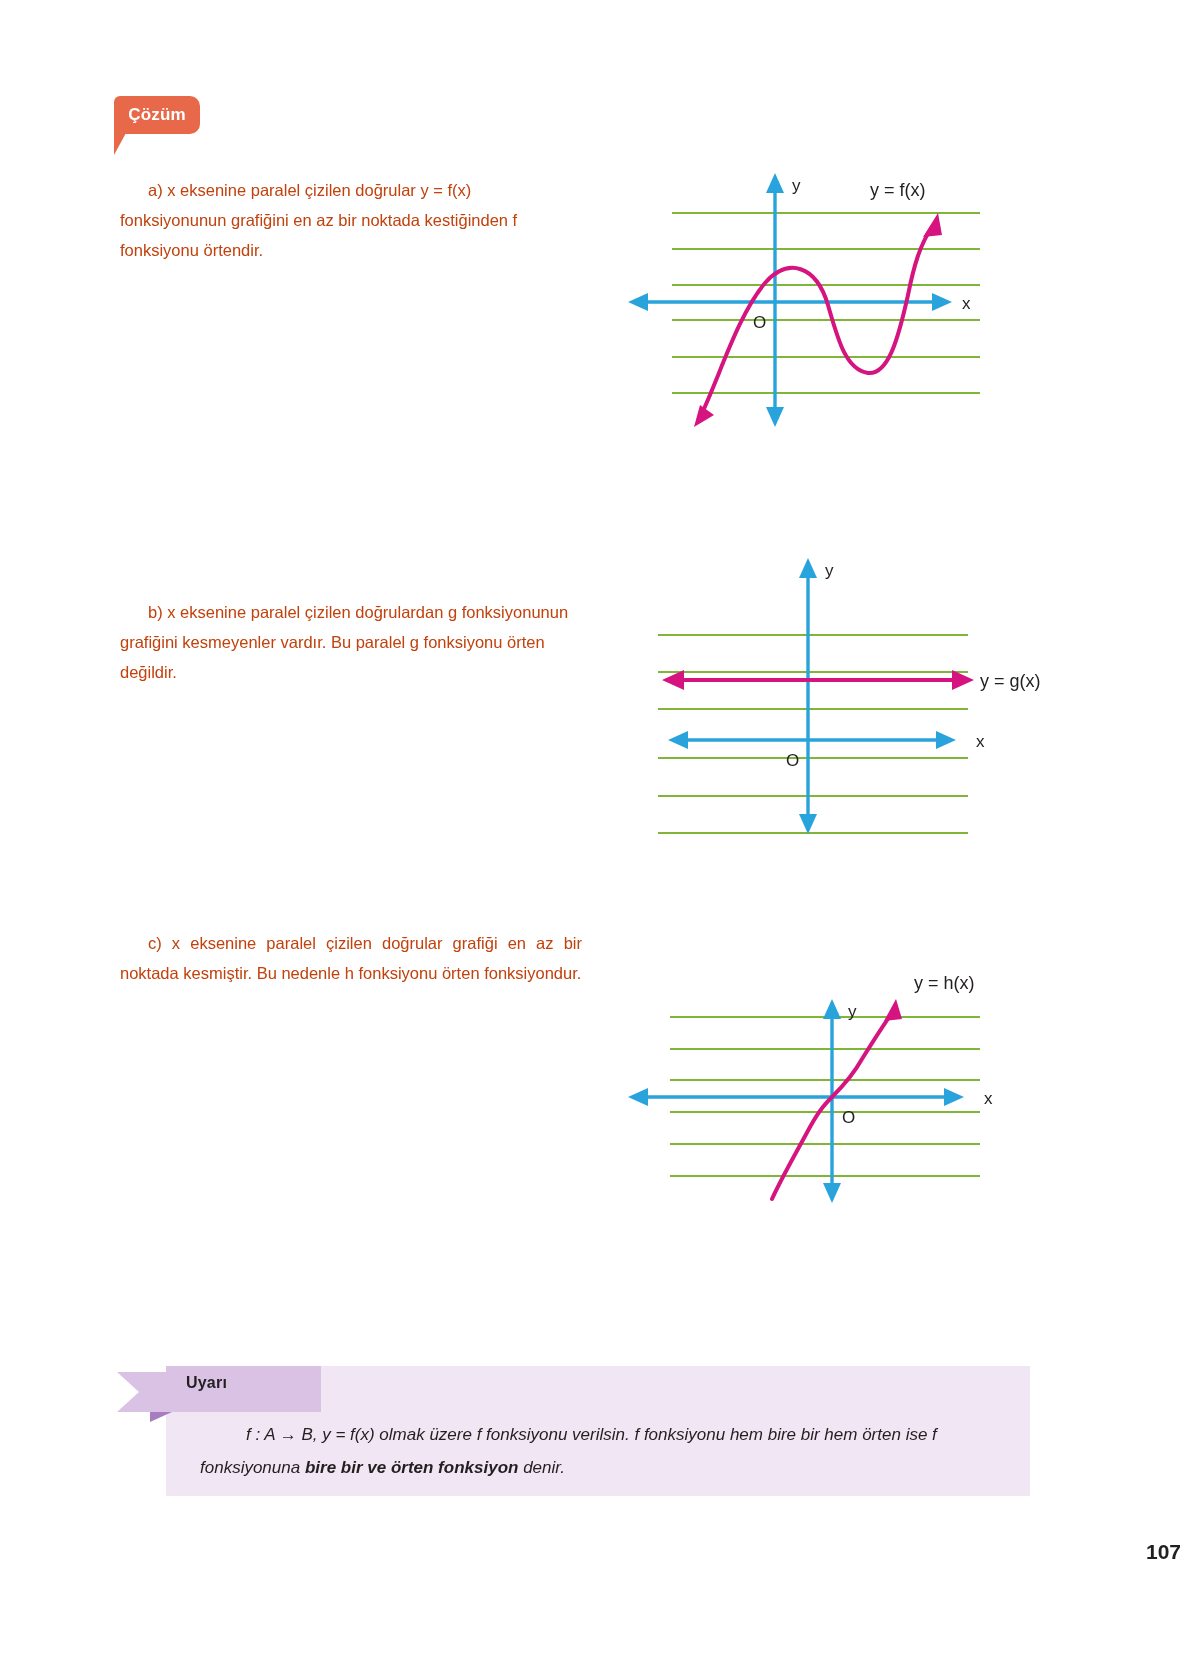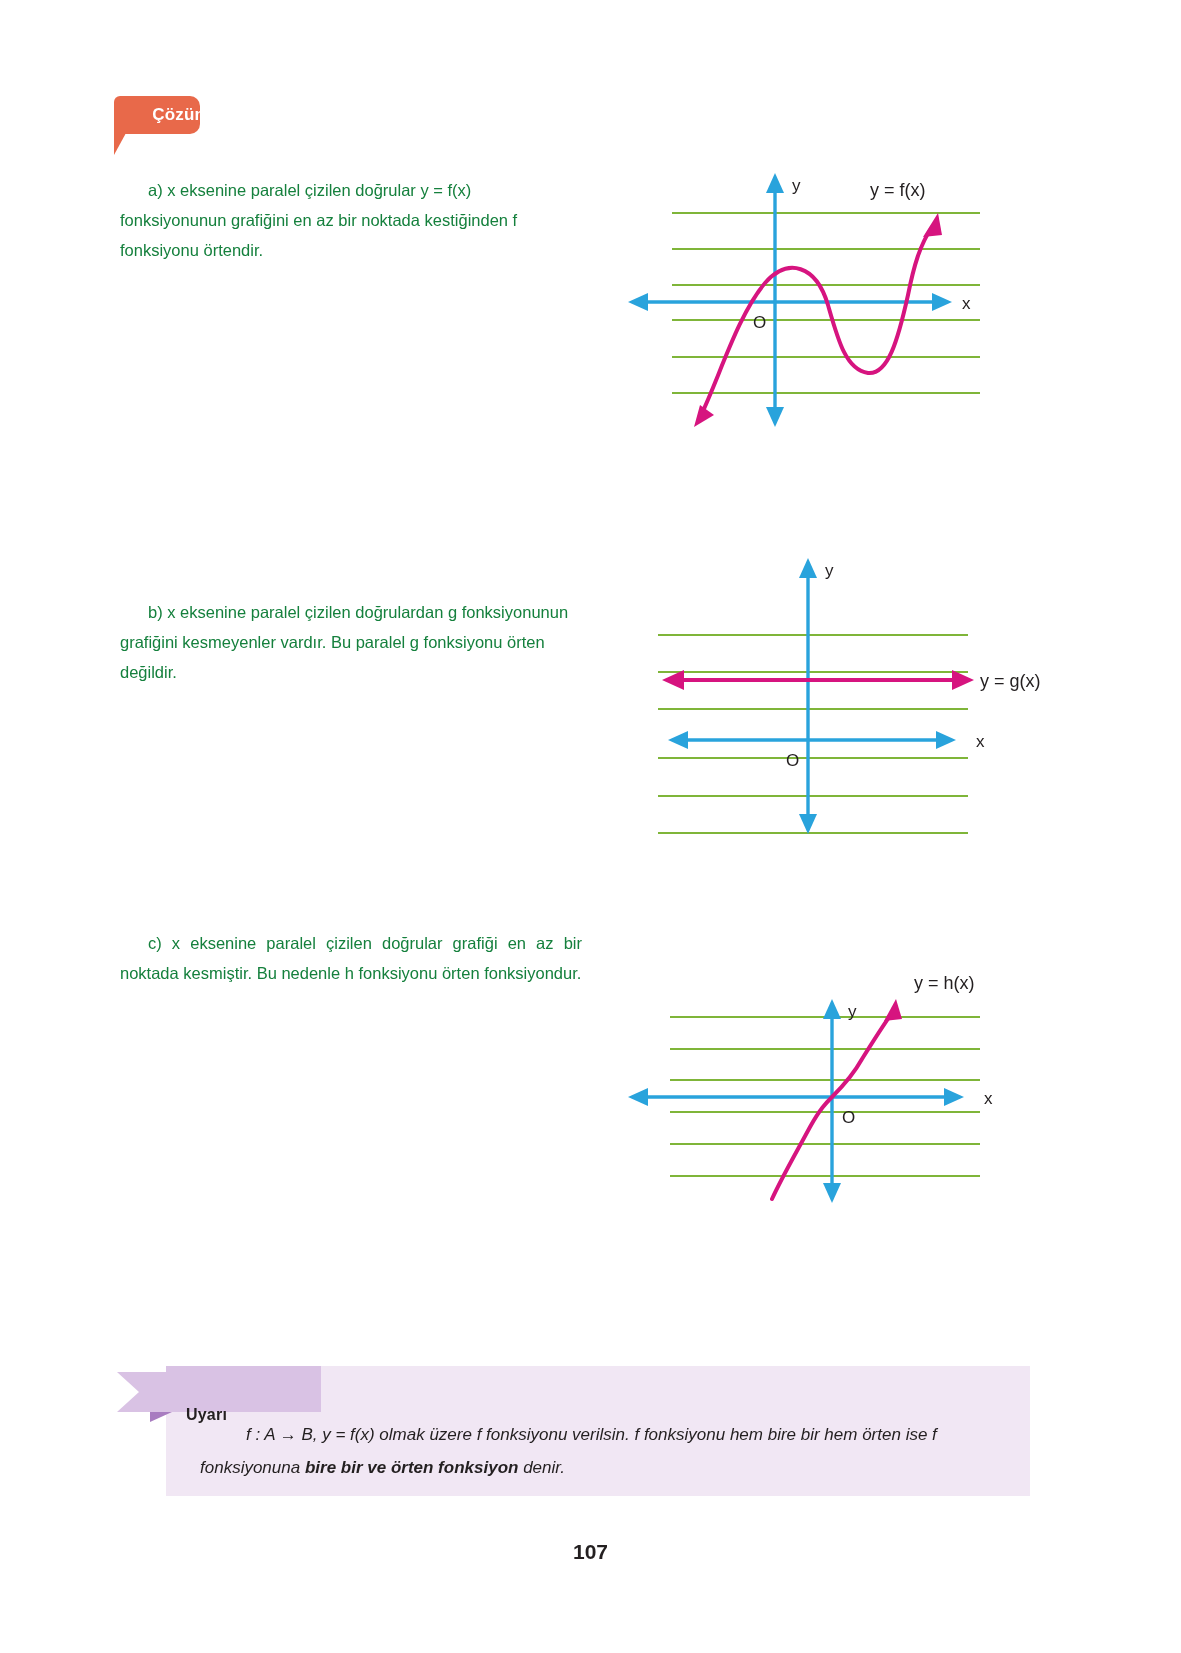--- a/index.html
+++ b/index.html
@@ -44,31 +44,30 @@
     position: absolute;
     left: 0; top: 0;
     width: 86px; height: 38px;
     display: flex;
     align-items: center;
     justify-content: center;
     color: #ffffff;
     font-size: 17px;
     font-weight: bold;
     letter-spacing: .2px;
-    margin-left: 24px;
   }
 
   
   .para {
     position: absolute;
     width: 462px;
     left: 120px;
     font-size: 16.5px;
     line-height: 30px;
-    color: #15803d;
+    color: #c2410c;
     text-indent: 28px;
   }
   .para.justify { text-align: justify; text-justify: inter-word; }
   #para-a { top: 175px; }
   #para-b { top: 597px; }
   #para-c { top: 928px; }
 
   
   .figure {
     position: absolute;
@@ -127,21 +126,20 @@
     border-bottom: 10px solid transparent;
   }
   #uyari-label {
     position: absolute;
     left: 186px;
     top: 1374px;
     font-size: 16px;
     font-weight: bold;
     color: #231f20;
     letter-spacing: .2px;
-    margin-top: 32px;
   }
   #uyari-text {
     position: absolute;
     left: 166px;
     top: 1418px;
     width: 864px;
     box-sizing: border-box;
     padding: 0 34px 0 34px;
     font-size: 17px;
     line-height: 33px;
@@ -150,21 +148,21 @@
     font-style: italic;
   }
   #uyari-text b { font-weight: bold; }
 
   
   #page-number {
     position: absolute;
     left: 0;
     top: 1540px;
     width: 1181px;
-    text-align: center;
+    text-align: right;
     font-size: 21px;
     font-weight: bold;
     color: #231f20;
   }
 </style>
 </head>
 <body>
 
 <div id="cozum-tag">
   <div class="tail"></div>

